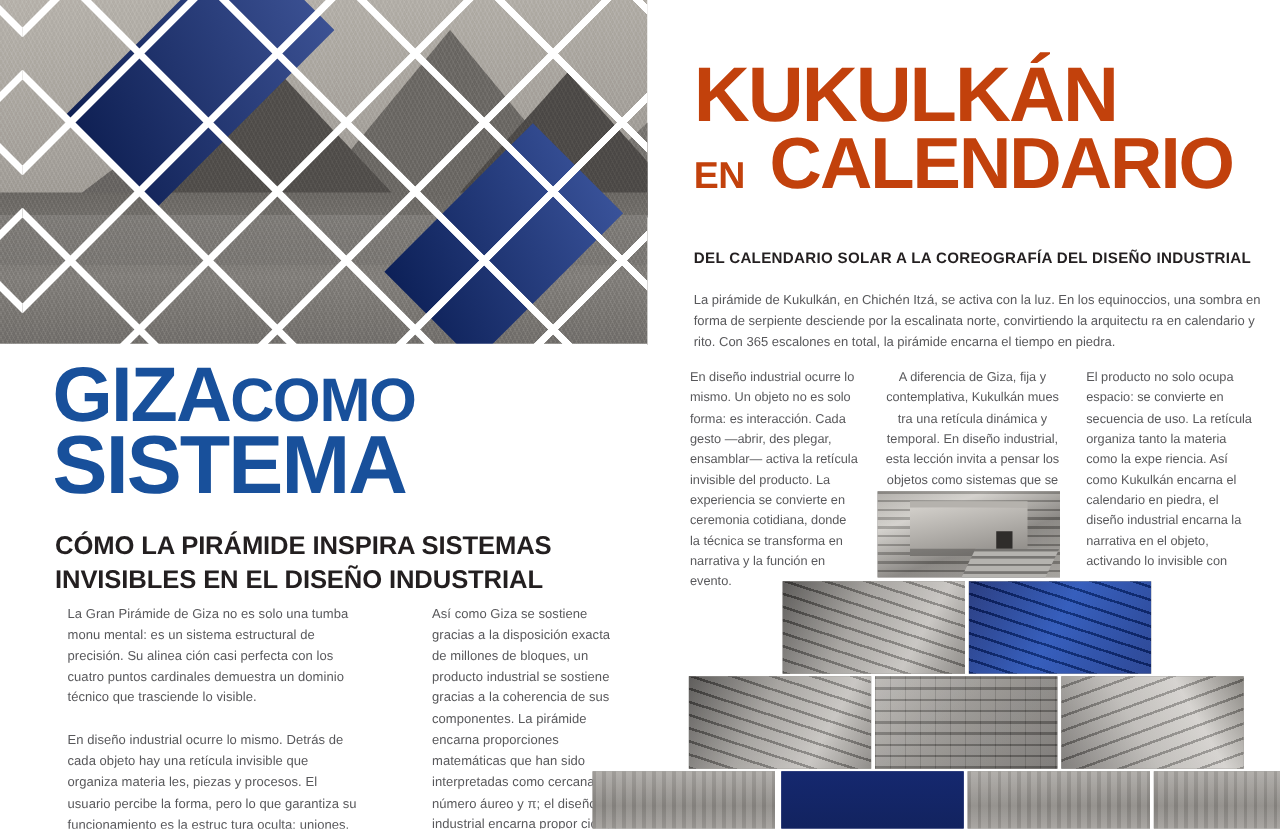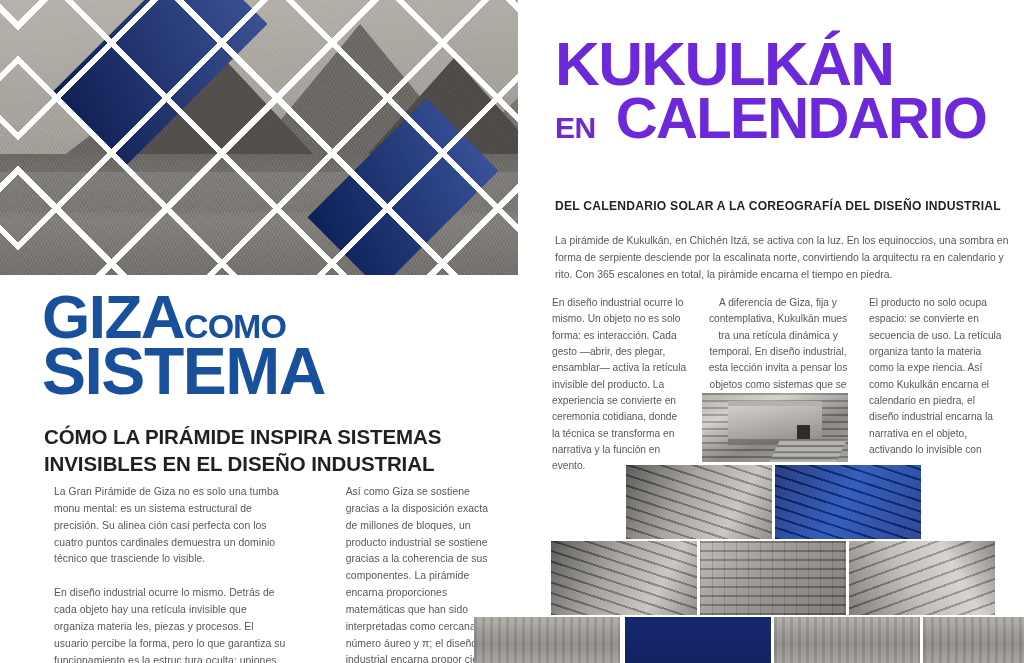--- a/index.html
+++ b/index.html
@@ -145,21 +145,21 @@
     color: #18509b;
     font-weight: 700;
     letter-spacing: -1.5px;
     line-height: 0.84;
   }
   .giza-line1 {
     font-size: 62px;
     white-space: nowrap;
   }
   .giza-line1 .small {
-    font-size: 34px;
+    font-size: 49px;
     letter-spacing: -1px;
   }
   .giza-line2 {
     font-size: 66px;
     margin-top: 1px;
     white-space: nowrap;
   }
   .giza-sub {
     position: absolute;
     left: 44px;
@@ -192,23 +192,23 @@
 
   
   .page-right {
     position: absolute;
     left: 518px; top: 0;
     width: 506px; height: 663px;
   }
   .kuku-title {
     position: absolute;
     left: 37px;
-    top: 39px;
+    top: 52px;
     width: 470px;
-    color: #6d28d9;
+    color: #c2410c;
     font-weight: 700;
     line-height: 0.82;
     letter-spacing: -1.6px;
   }
   .kuku-line1 {
     font-size: 62px;
     white-space: nowrap;
   }
   .kuku-line2 {
     font-size: 58px;

